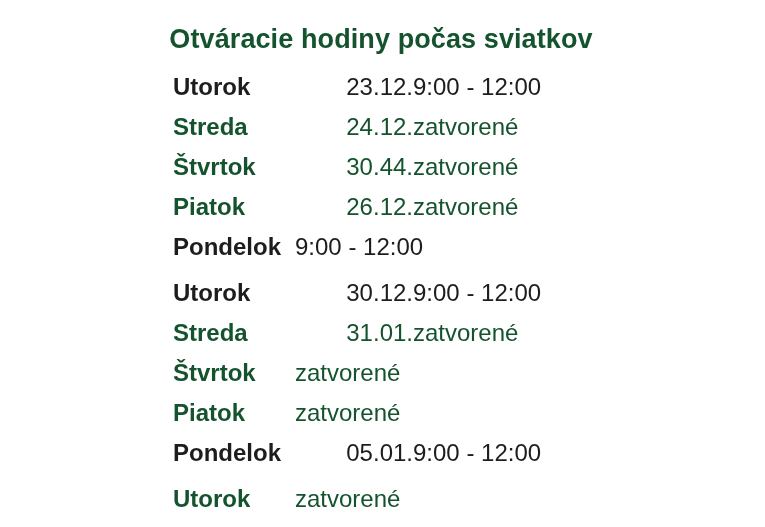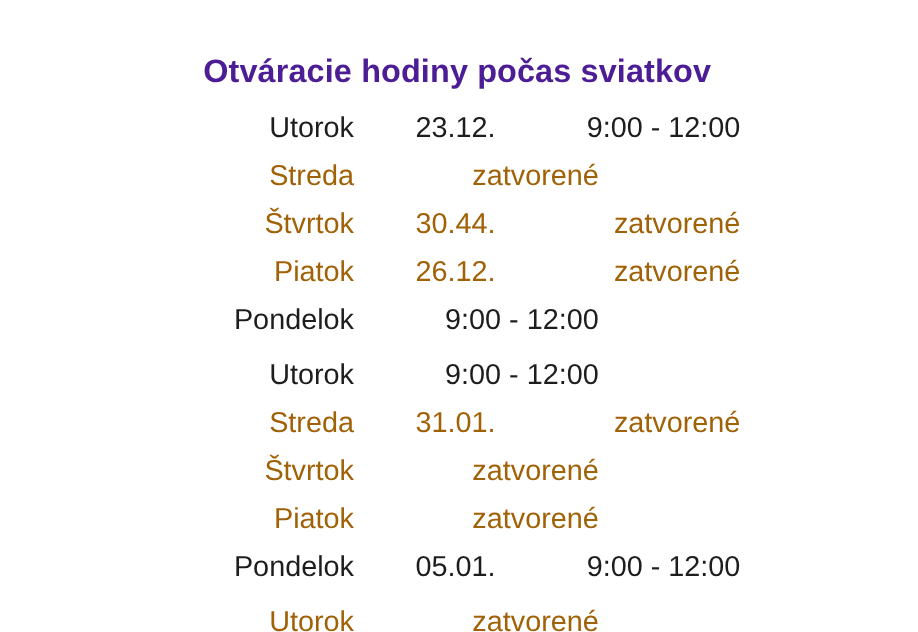--- a/index.html
+++ b/index.html
@@ -36,24 +36,24 @@
     left: 145px;
     top: 0;
     width: 472px;
     height: 527px;
   }
 
   .title {
     text-align: center;
     font-size: 27px;
     font-weight: bold;
-    color: #4c1d95;
+    color: #14532d;
     letter-spacing: 0.1px;
     margin: 0;
-    padding-top: 44px;
+    padding-top: 24px;
     padding-bottom: 2px;
     white-space: nowrap;
   }
 
   .table {
     margin-top: 16px;
     width: 472px;
   }
 
   .row {
@@ -61,40 +61,41 @@
     align-items: baseline;
     height: 40px;
     font-size: 24px;
   }
   .row.gap-before {
     margin-top: 6px;
   }
 
   .c-day {
     width: 150px;
-    text-align: right;
+    text-align: left;
     padding-left: 28px;
     box-sizing: border-box;
     white-space: nowrap;
+    font-weight: bold;
   }
   .c-date {
     width: 118px;
     text-align: right;
     box-sizing: border-box;
     white-space: nowrap;
   }
   .c-hours {
     width: 204px;
-    text-align: right;
+    text-align: left;
     box-sizing: border-box;
     white-space: nowrap;
   }
 
   .black { color: #1d1d1d; }
-  .red { color: #a16207; }
+  .red { color: #14532d; }
 </style>
 </head>
 <body>
 
 <div class="page">
 
   <div class="side-band left"></div>
   <div class="side-band right"></div>
 
   <div class="content">
@@ -102,38 +103,40 @@
     <h1 class="title">Otváracie hodiny počas sviatkov</h1>
 
     <div class="table" id="hours-table">
         <div class="row black">
           <div class="c-day">Utorok</div>
           <div class="c-date">23.12.</div>
           <div class="c-hours">9:00 - 12:00</div>
         </div>
         <div class="row red">
           <div class="c-day">Streda</div>
+          <div class="c-date">24.12.</div>
           <div class="c-hours">zatvorené</div>
         </div>
         <div class="row red">
           <div class="c-day">Štvrtok</div>
           <div class="c-date">30.44.</div>
           <div class="c-hours">zatvorené</div>
         </div>
         <div class="row red">
           <div class="c-day">Piatok</div>
           <div class="c-date">26.12.</div>
           <div class="c-hours">zatvorené</div>
         </div>
         <div class="row black">
           <div class="c-day">Pondelok</div>
           <div class="c-hours">9:00 - 12:00</div>
         </div>
         <div class="row black gap-before">
           <div class="c-day">Utorok</div>
+          <div class="c-date">30.12.</div>
           <div class="c-hours">9:00 - 12:00</div>
         </div>
         <div class="row red">
           <div class="c-day">Streda</div>
           <div class="c-date">31.01.</div>
           <div class="c-hours">zatvorené</div>
         </div>
         <div class="row red">
           <div class="c-day">Štvrtok</div>
           <div class="c-hours">zatvorené</div>

